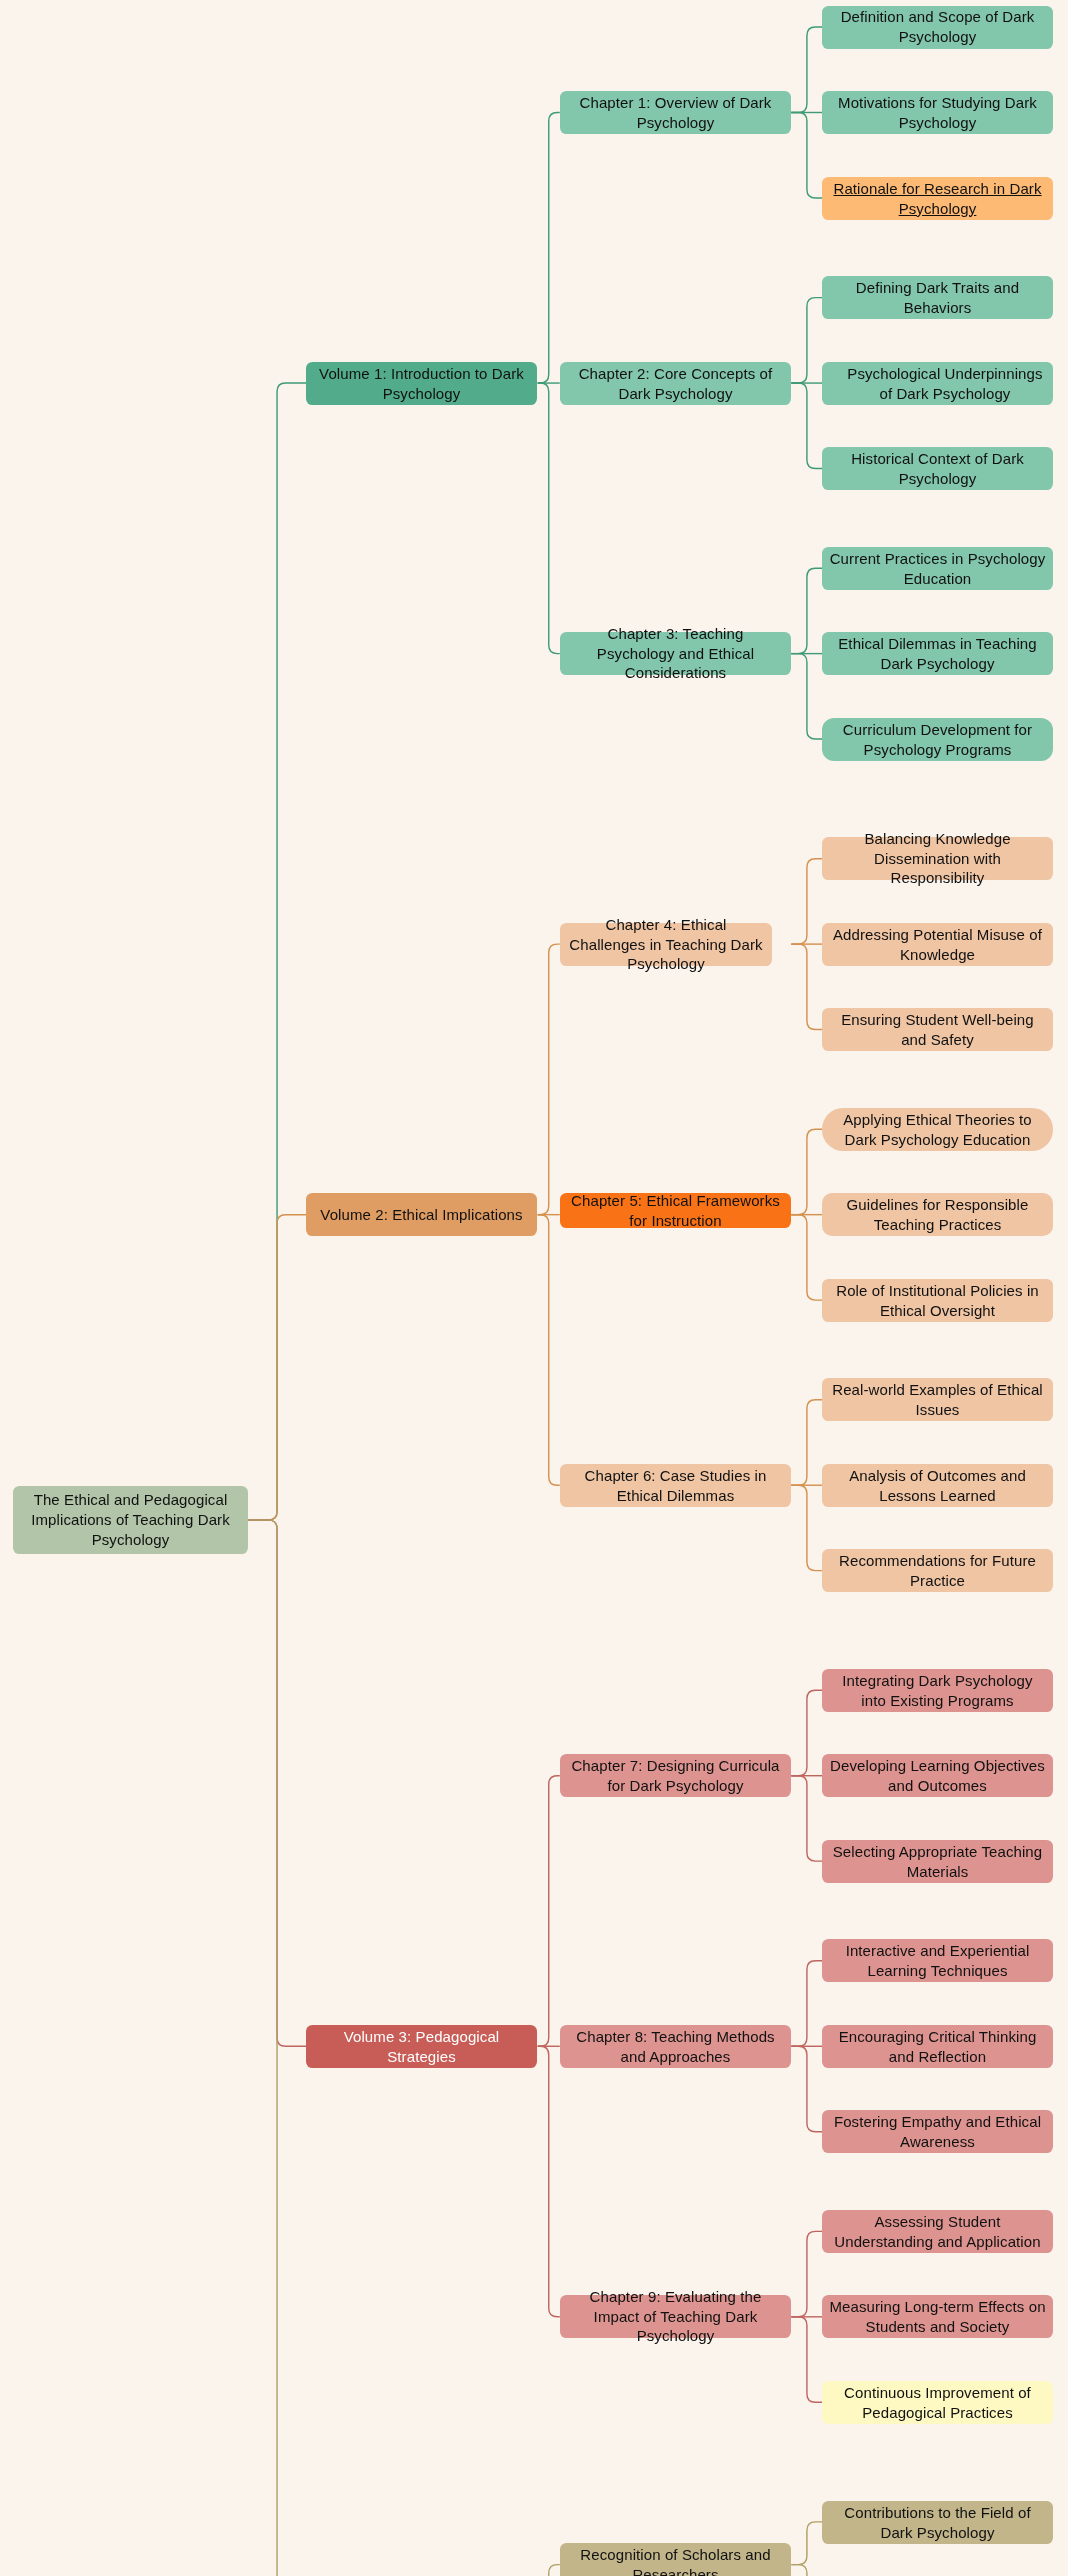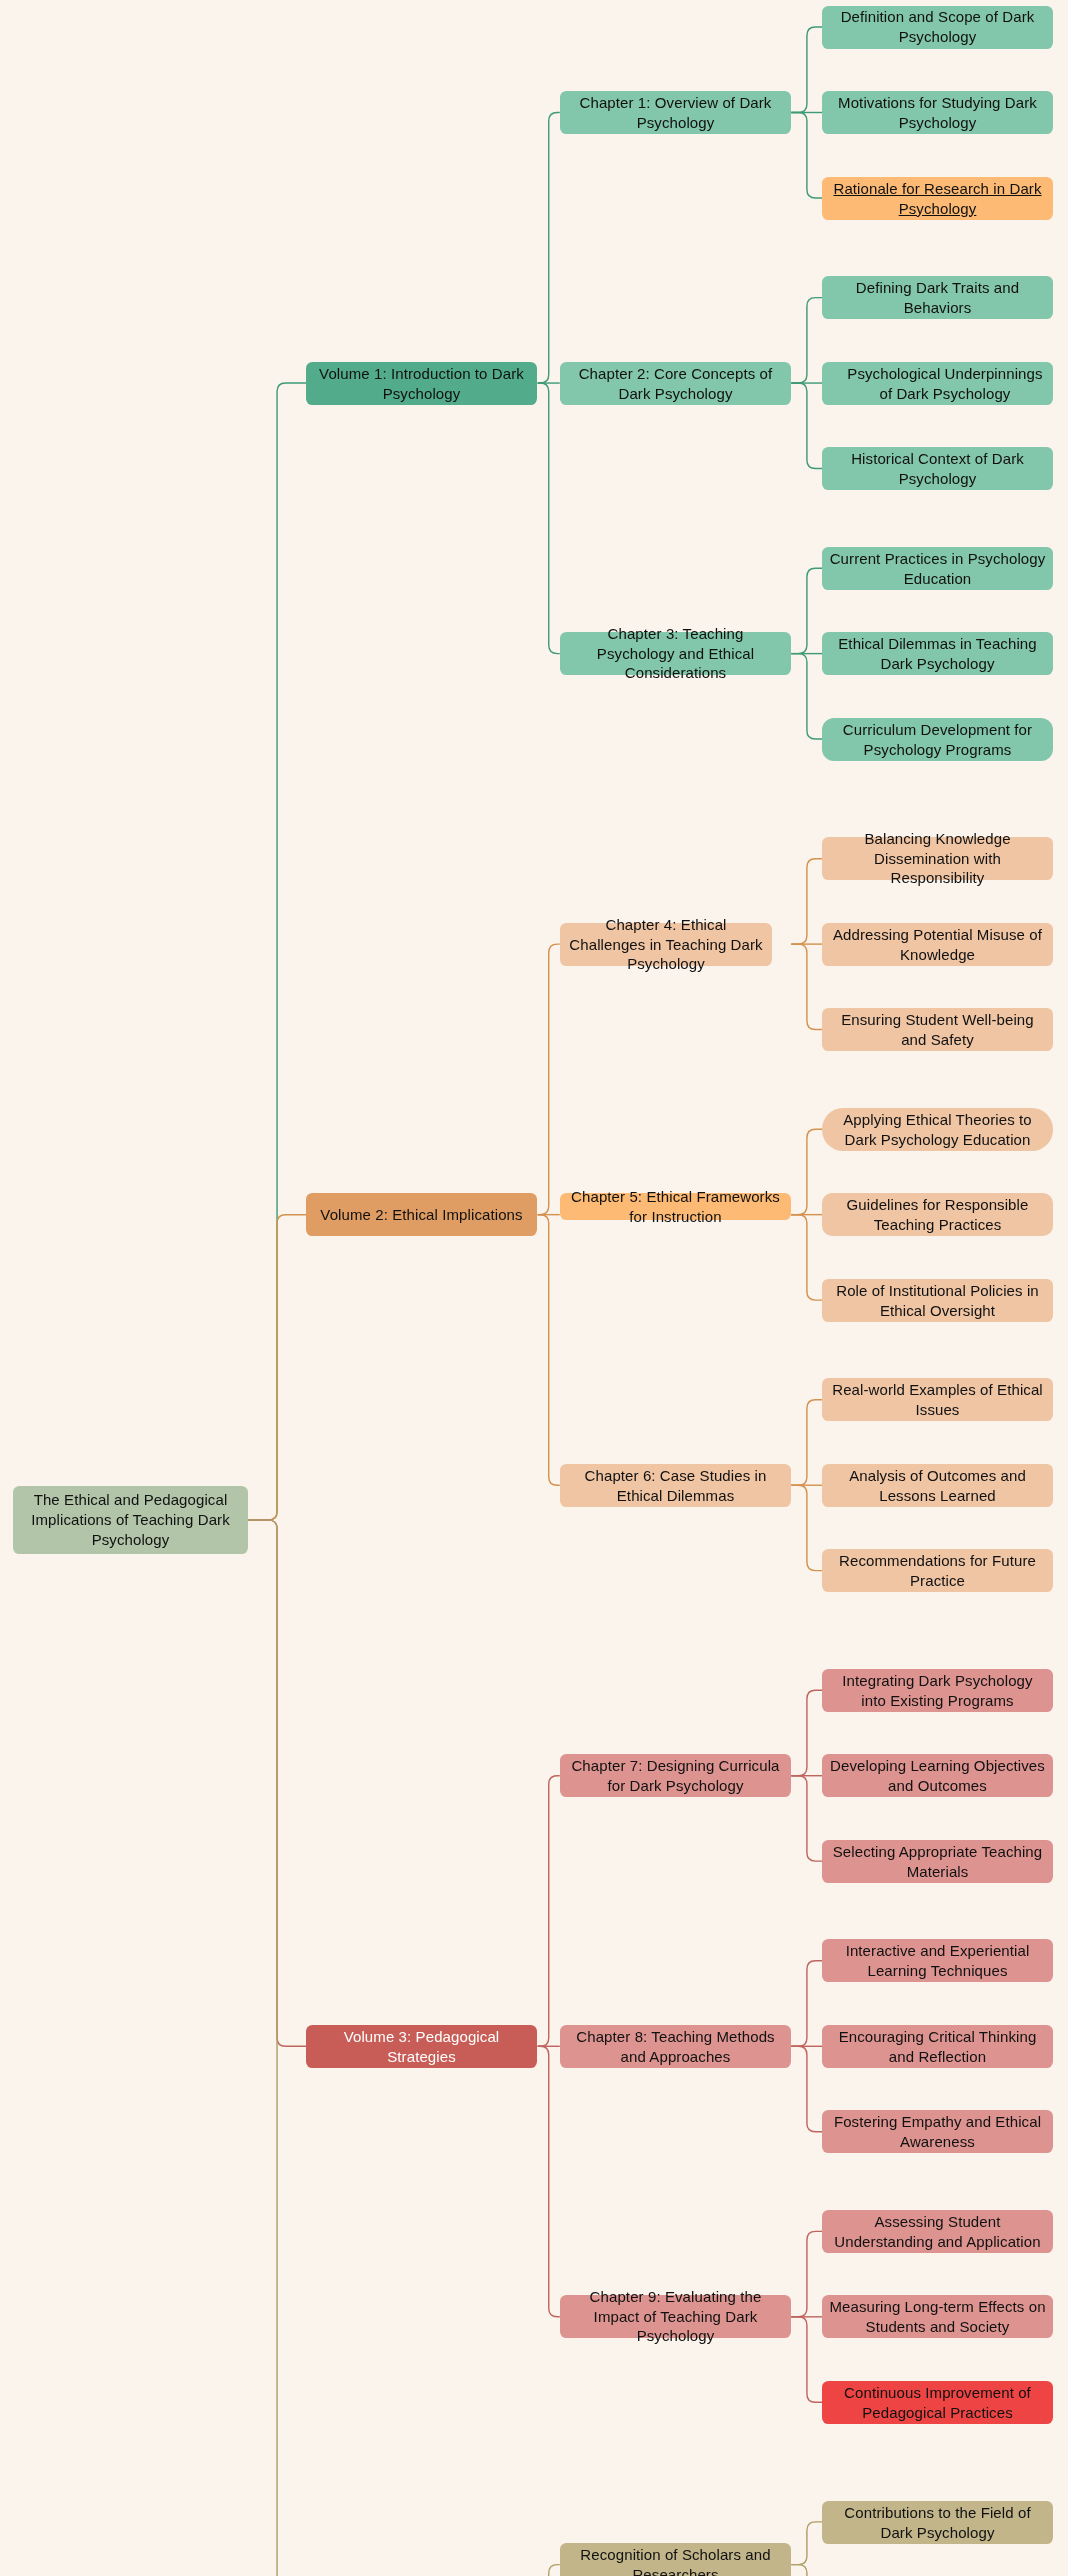--- a/index.html
+++ b/index.html
@@ -132,21 +132,21 @@
       </div>
       <div class="node lvl-3" style="left: 822px; top: 837px; width: 231px; height: 43px; background: rgb(239, 197, 164);">
         <span>Balancing Knowledge Dissemination with Responsibility</span>
       </div>
       <div class="node lvl-3" style="left: 822px; top: 923px; width: 231px; height: 43px; background: rgb(239, 197, 164);">
         <span>Addressing Potential Misuse of Knowledge</span>
       </div>
       <div class="node lvl-3" style="left: 822px; top: 1008px; width: 231px; height: 43px; background: rgb(239, 197, 164);">
         <span>Ensuring Student Well-being and Safety</span>
       </div>
-      <div class="node lvl-2" style="left: 560px; top: 1193px; width: 231px; height: 27px; background: #fdba74;">
+      <div class="node lvl-2" style="left: 560px; top: 1193px; width: 231px; height: 35px; background: #f97316;">
         <span>Chapter 5: Ethical Frameworks for Instruction</span>
       </div>
       <div class="node lvl-3" style="left: 822px; top: 1108px; width: 231px; height: 43px; background: rgb(239, 197, 164); border-radius: 21px;">
         <span>Applying Ethical Theories to Dark Psychology Education</span>
       </div>
       <div class="node lvl-3" style="left: 822px; top: 1193px; width: 231px; height: 43px; background: rgb(239, 197, 164); border-radius: 10px;">
         <span>Guidelines for Responsible Teaching Practices</span>
       </div>
       <div class="node lvl-3" style="left: 822px; top: 1279px; width: 231px; height: 43px; background: rgb(239, 197, 164);">
         <span>Role of Institutional Policies in Ethical Oversight</span>
@@ -192,21 +192,21 @@
       </div>
       <div class="node lvl-2" style="left: 560px; top: 2295px; width: 231px; height: 43px; background: rgb(221, 148, 144);">
         <span>Chapter 9: Evaluating the Impact of Teaching Dark Psychology</span>
       </div>
       <div class="node lvl-3" style="left: 822px; top: 2210px; width: 231px; height: 43px; background: rgb(221, 148, 144);">
         <span>Assessing Student Understanding and Application</span>
       </div>
       <div class="node lvl-3" style="left: 822px; top: 2295px; width: 231px; height: 43px; background: rgb(221, 148, 144);">
         <span>Measuring Long-term Effects on Students and Society</span>
       </div>
-      <div class="node lvl-3" style="left: 822px; top: 2381px; width: 231px; height: 43px; background: #ef4444;">
+      <div class="node lvl-3" style="left: 822px; top: 2381px; width: 231px; height: 43px; background: #fef9c3;">
         <span>Continuous Improvement of Pedagogical Practices</span>
       </div>
       <div class="node lvl-2" style="left: 560px; top: 2543px; width: 231px; height: 43px; background: rgb(194, 181, 138);">
         <span>Recognition of Scholars and Researchers</span>
       </div>
       <div class="node lvl-3" style="left: 822px; top: 2501px; width: 231px; height: 43px; background: rgb(194, 181, 138);">
         <span>Contributions to the Field of Dark Psychology</span>
       </div>
     </div>
 </div>

